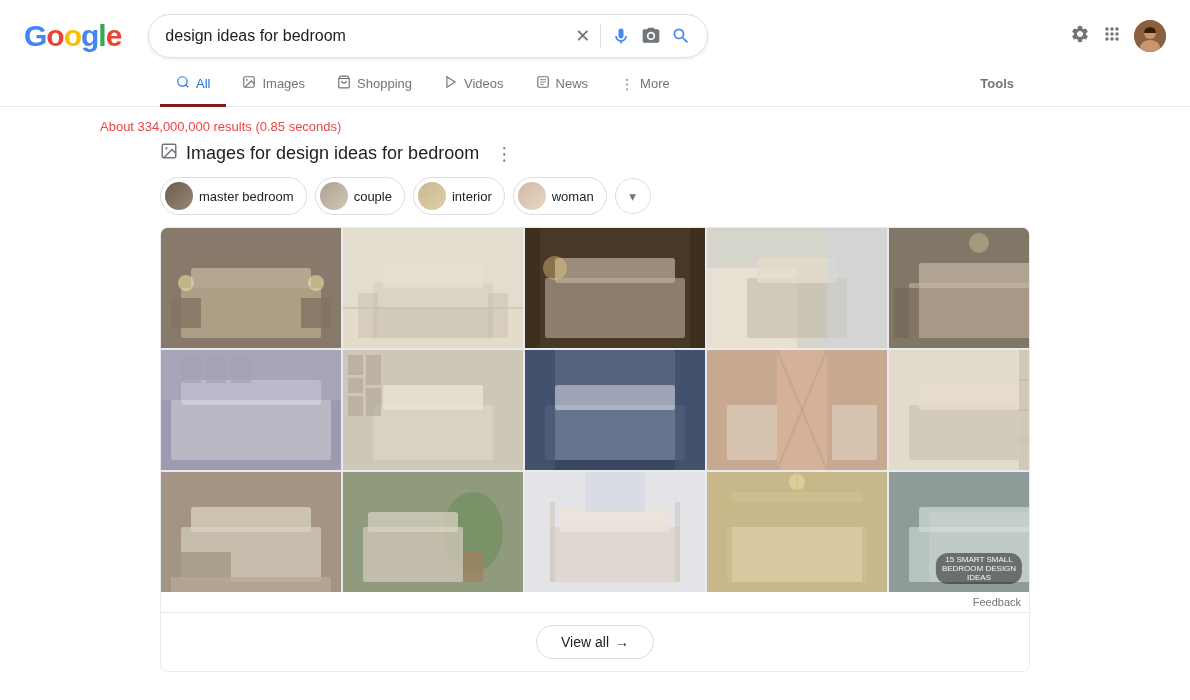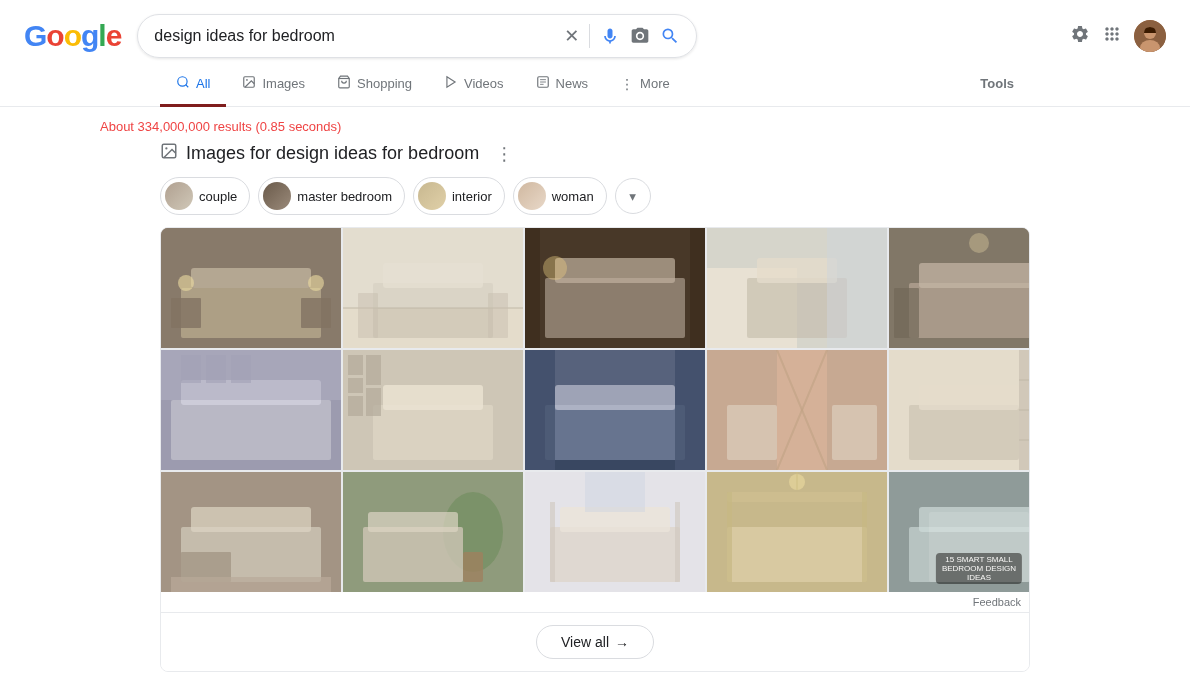--- a/index.html
+++ b/index.html
@@ -16,21 +16,21 @@
     .header {
       display: flex;
       align-items: center;
       padding: 14px 24px 0 24px;
       gap: 16px;
     }
     .logo {
       font-size: 30px;
       font-weight: bold;
       letter-spacing: -1px;
-      margin-right: 0;
+      margin-right: 11px;
       flex-shrink: 0;
     }
     .logo span:nth-child(1) { color: #4285F4; }
     .logo span:nth-child(2) { color: #EA4335; }
     .logo span:nth-child(3) { color: #FBBC05; }
     .logo span:nth-child(4) { color: #4285F4; }
     .logo span:nth-child(5) { color: #34A853; }
     .logo span:nth-child(6) { color: #EA4335; }
 
     .search-bar {
@@ -435,26 +435,26 @@
           <circle cx="8.5" cy="8.5" r="1.5" fill="#70757a"></circle>
           <path d="m21 15-5-5L5 21" stroke="#70757a" stroke-width="2" fill="none"></path>
         </svg>
     </span>
     <span class="images-title">Images for design ideas for bedroom</span>
     <span class="more-options-btn">⋮</span>
   </div>
 
   <div class="filter-chips">
     <div class="chip">
+      <div class="chip-img" style="background: linear-gradient(135deg,#6a5a4a,#9a8a7a);"></div>
+      <span>master bedroom</span>
+    </div>
+    <div class="chip">
       <div class="chip-img" style="background: linear-gradient(135deg,#b0a090,#d0c8b8);"></div>
       <span>couple</span>
-    </div>
-    <div class="chip">
-      <div class="chip-img" style="background: linear-gradient(135deg,#6a5a4a,#9a8a7a);"></div>
-      <span>master bedroom</span>
     </div>
     <div class="chip">
       <div class="chip-img" style="background: linear-gradient(135deg,#c8b890,#e0d0a8);"></div>
       <span>interior</span>
     </div>
     <div class="chip">
       <div class="chip-img" style="background: linear-gradient(135deg,#d0b8a0,#e8d8c8);"></div>
       <span>woman</span>
     </div>
     <button class="expand-btn">▾</button>
@@ -623,21 +623,21 @@
         </svg>
       </div>
       <div class="img-cell cell-3-5" style="position:relative;">
         <svg width="100%" height="100%" viewBox="0 0 180 120" preserveAspectRatio="xMidYMid slice">
           <rect width="180" height="120" fill="#8a9898"></rect>
           <rect x="20" y="55" width="140" height="55" rx="2" fill="#c0d0d0" opacity="0.8"></rect>
           <rect x="30" y="35" width="120" height="25" rx="3" fill="#d0e0e0" opacity="0.7"></rect>
 
           <rect x="40" y="40" width="100" height="70" rx="2" fill="rgba(255,255,255,0.15)"></rect>
         </svg>
-        <div style="position:absolute; bottom:8px; left:50%; transform:translateX(-50%); background:rgba(0,0,0,0.5); color:white; font-size:8px; padding:2px 6px; border-radius:4px; white-space:nowrap; text-align:center;">15 SMART SMALL<br>BEDROOM DESIGN<br>IDEAS</div>
+        <div style="position:absolute; bottom:8px; left:50%; transform:translateX(-50%); background:rgba(0,0,0,0.5); color:white; font-size:8px; padding:2px 6px; border-radius:12px; white-space:nowrap; text-align:center;">15 SMART SMALL<br>BEDROOM DESIGN<br>IDEAS</div>
       </div>
     </div>
 
     <div class="feedback-row">
       <span style="cursor:pointer; color:#70757a; font-size:11px;">Feedback</span>
     </div>
 
     <div class="view-all-row">
       <button class="view-all-btn">
         <span>View all</span>

